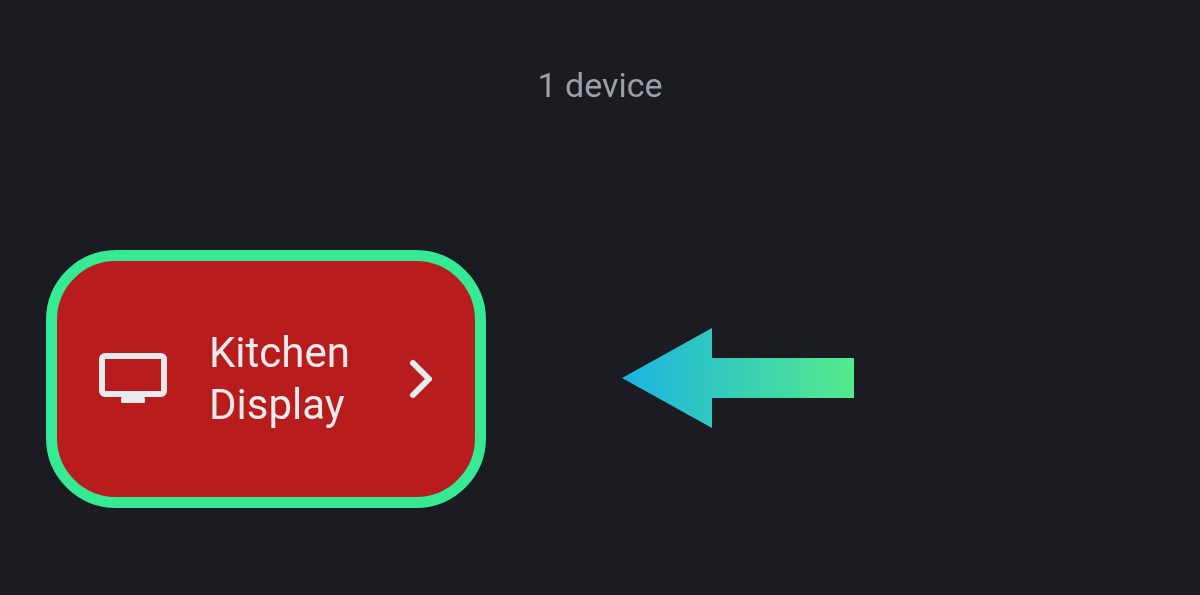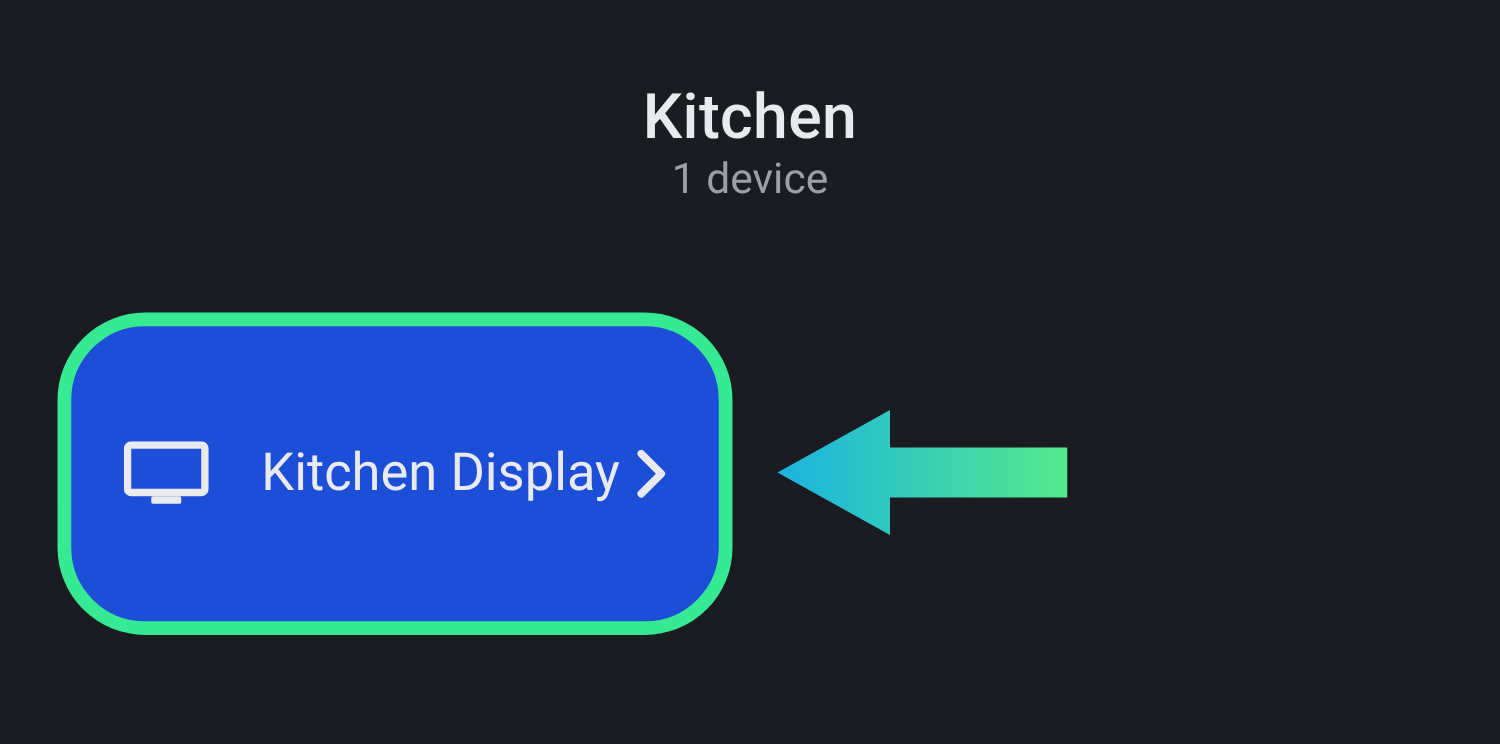--- a/index.html
+++ b/index.html
@@ -27,23 +27,23 @@
     }
     .subtitle {
       color: #9aa0a6;
       font-size: 34px;
       font-weight: 400;
     }
     .device-card {
       position: absolute;
       left: 46px;
       top: 250px;
-      width: 540px;
+      width: 440px;
       height: 258px;
-      background: #1d4ed8;
+      background: #b91c1c;
       border: 11px solid #36e993;
       border-radius: 70px;
       display: flex;
       align-items: center;
       padding-left: 42px;
       padding-right: 32px;
       cursor: pointer;
     }
     .device-icon {
       width: 68px;
@@ -81,21 +81,20 @@
     }
     .arrow-annotation svg {
       width: 100%;
       height: 100%;
     }
   </style>
 </head>
 <body>
 
 <div class="header">
-  <div class="title">Kitchen</div>
   <div class="subtitle">1 device</div>
 </div>
 
 <div class="device-card">
   <div class="device-icon">
     <svg viewBox="0 0 68 52" fill="none">
       <rect x="3" y="3" width="62" height="38" rx="3" stroke="#e8eaed" stroke-width="6" fill="none"></rect>
       <rect x="22" y="44" width="24" height="6" rx="1.5" fill="#e8eaed"></rect>
     </svg>
   </div>

